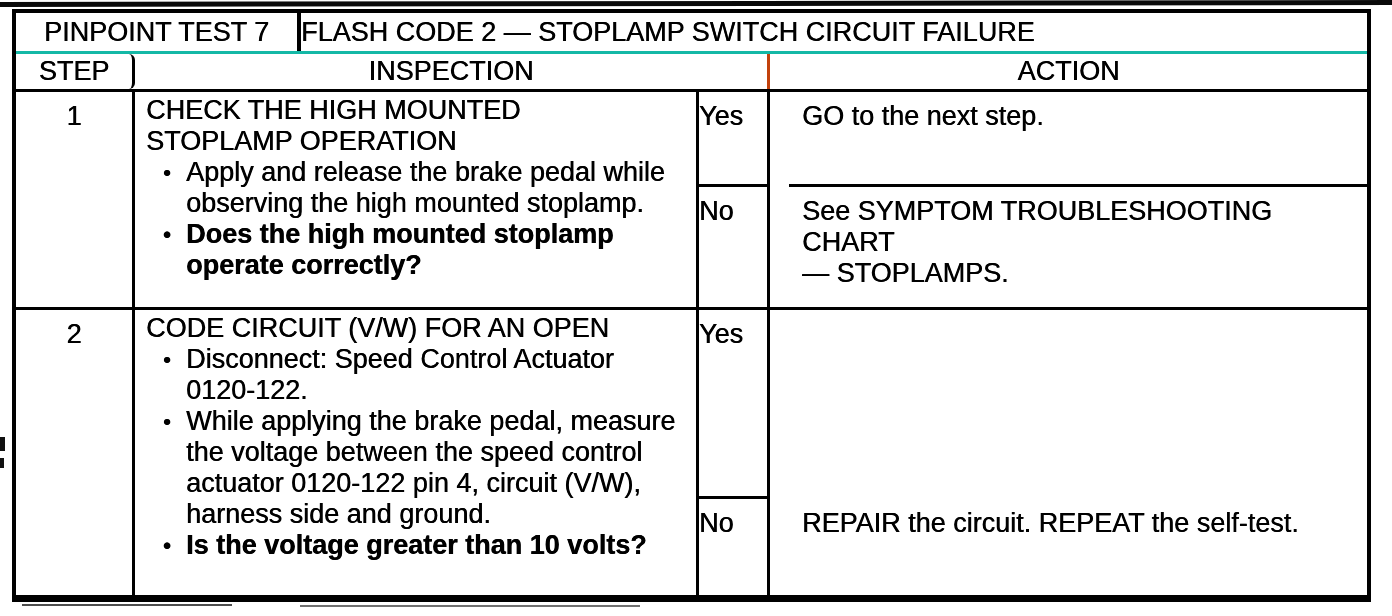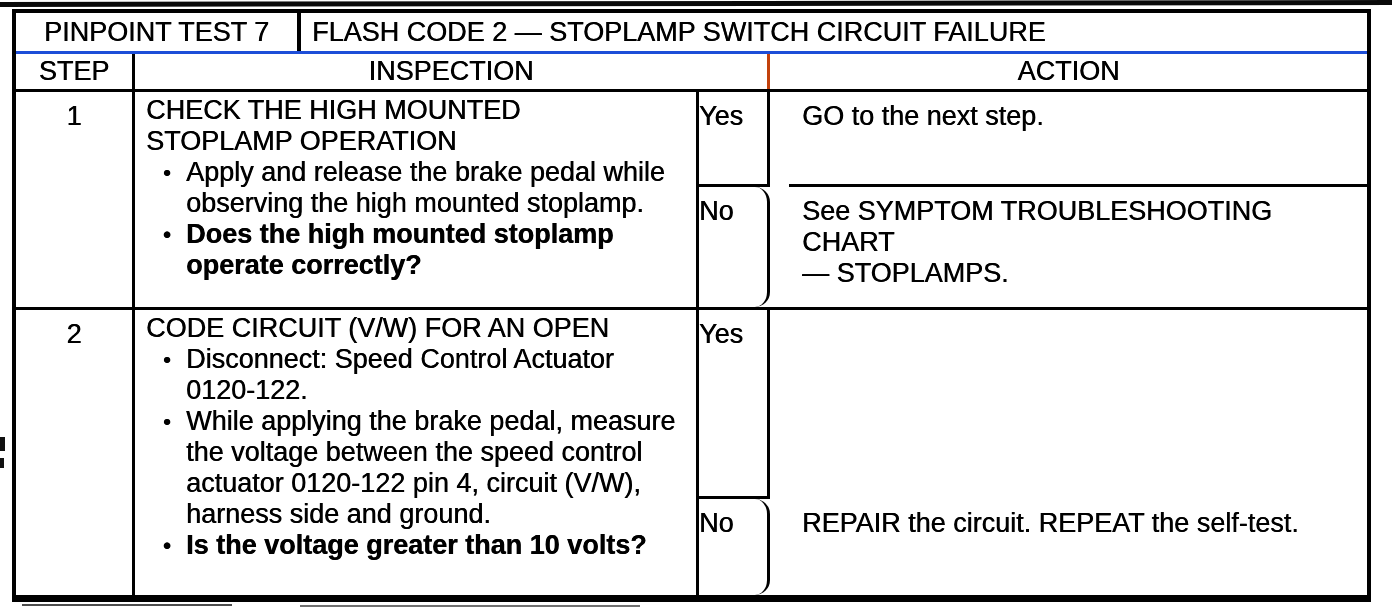--- a/index.html
+++ b/index.html
@@ -29,35 +29,35 @@
     border:4px solid #000;background:#fff;
     display:flex;flex-direction:column;box-sizing:border-box;
     font-size:27px;line-height:31px;
   }
   .row{box-sizing:border-box;}
   .cell{box-sizing:border-box;}
 
   
   .title-row{
     display:grid;grid-template-columns:285px 1fr;
-    height:41px;flex:0 0 41px;border-bottom:3px solid #1d4ed8;
+    height:41px;flex:0 0 41px;border-bottom:3px solid #14b8a6;
   }
   .title-label{
     border-right:4px solid #000;display:flex;align-items:center;justify-content:center;
     white-space:nowrap;
   }
-  .title-text{display:flex;align-items:center;padding-left:11px;white-space:nowrap;}
+  .title-text{display:flex;align-items:center;white-space:nowrap;}
 
   
   .header-row{
     display:grid;grid-template-columns:119px 635px 1fr;
     height:38px;flex:0 0 38px;border-bottom:3px solid #000;
   }
   .header-cell{display:flex;align-items:center;justify-content:center;}
-  .header-step{border-right:3px solid #000;}
+  .header-step{border-right:3px solid #000;border-radius:6px;}
   .header-insp{border-right:3px solid #c2410c;}
 
   
   .step-row{
     display:grid;grid-template-columns:119px 564px 71px 1fr;
     border-bottom:3px solid #000;
   }
   .step-row:last-child{border-bottom:none;}
   .step-row-1{flex:0 0 218px;grid-template-rows:95px 1fr;}
   .step-row-2{flex:1 1 auto;grid-template-rows:189px 1fr;}
@@ -70,21 +70,21 @@
     grid-column:2;grid-row:1 / span 2;border-right:3px solid #000;
     padding:3px 6px 0 11px;
   }
   .yesno-cell{
     grid-column:3;border-right:3px solid #000;text-align:left;padding-top:9px;
   }
   .action-cell{
     grid-column:4;padding:9px 8px 0 13px;white-space:pre-line;margin-left:19px;
   }
   .sub-1{grid-row:1;border-bottom:3px solid #000;}
-  .sub-2{grid-row:2;border-radius:15px;}
+  .sub-2{grid-row:2;}
 
   .insp-title{white-space:pre-line;}
   .bullet-item{display:flex;align-items:flex-start;}
   .bullet-glyph{flex:0 0 40px;padding-left:17px;box-sizing:border-box;font-size:22px;}
   .bullet-text{flex:1;white-space:pre-line;}
   .bold{font-weight:bold;}
 </style>
 </head>
 <body>
 

